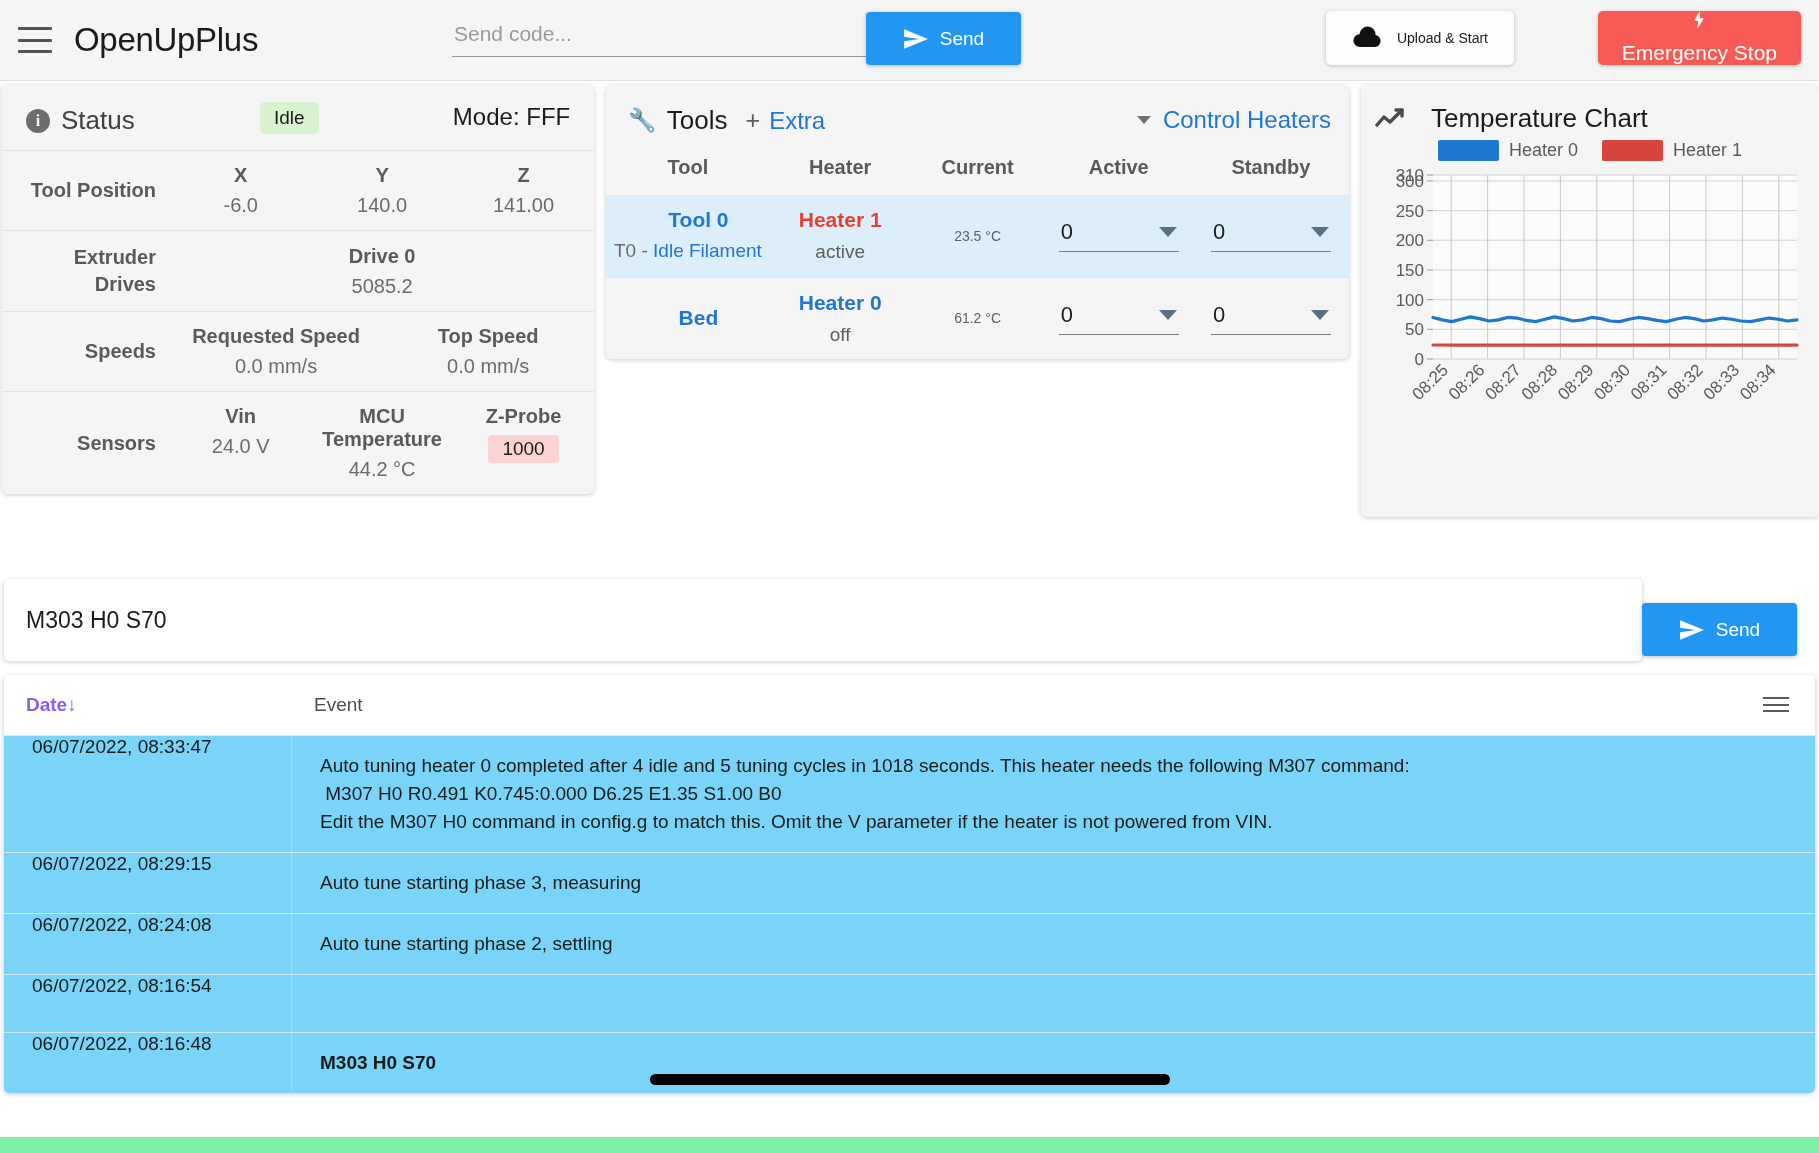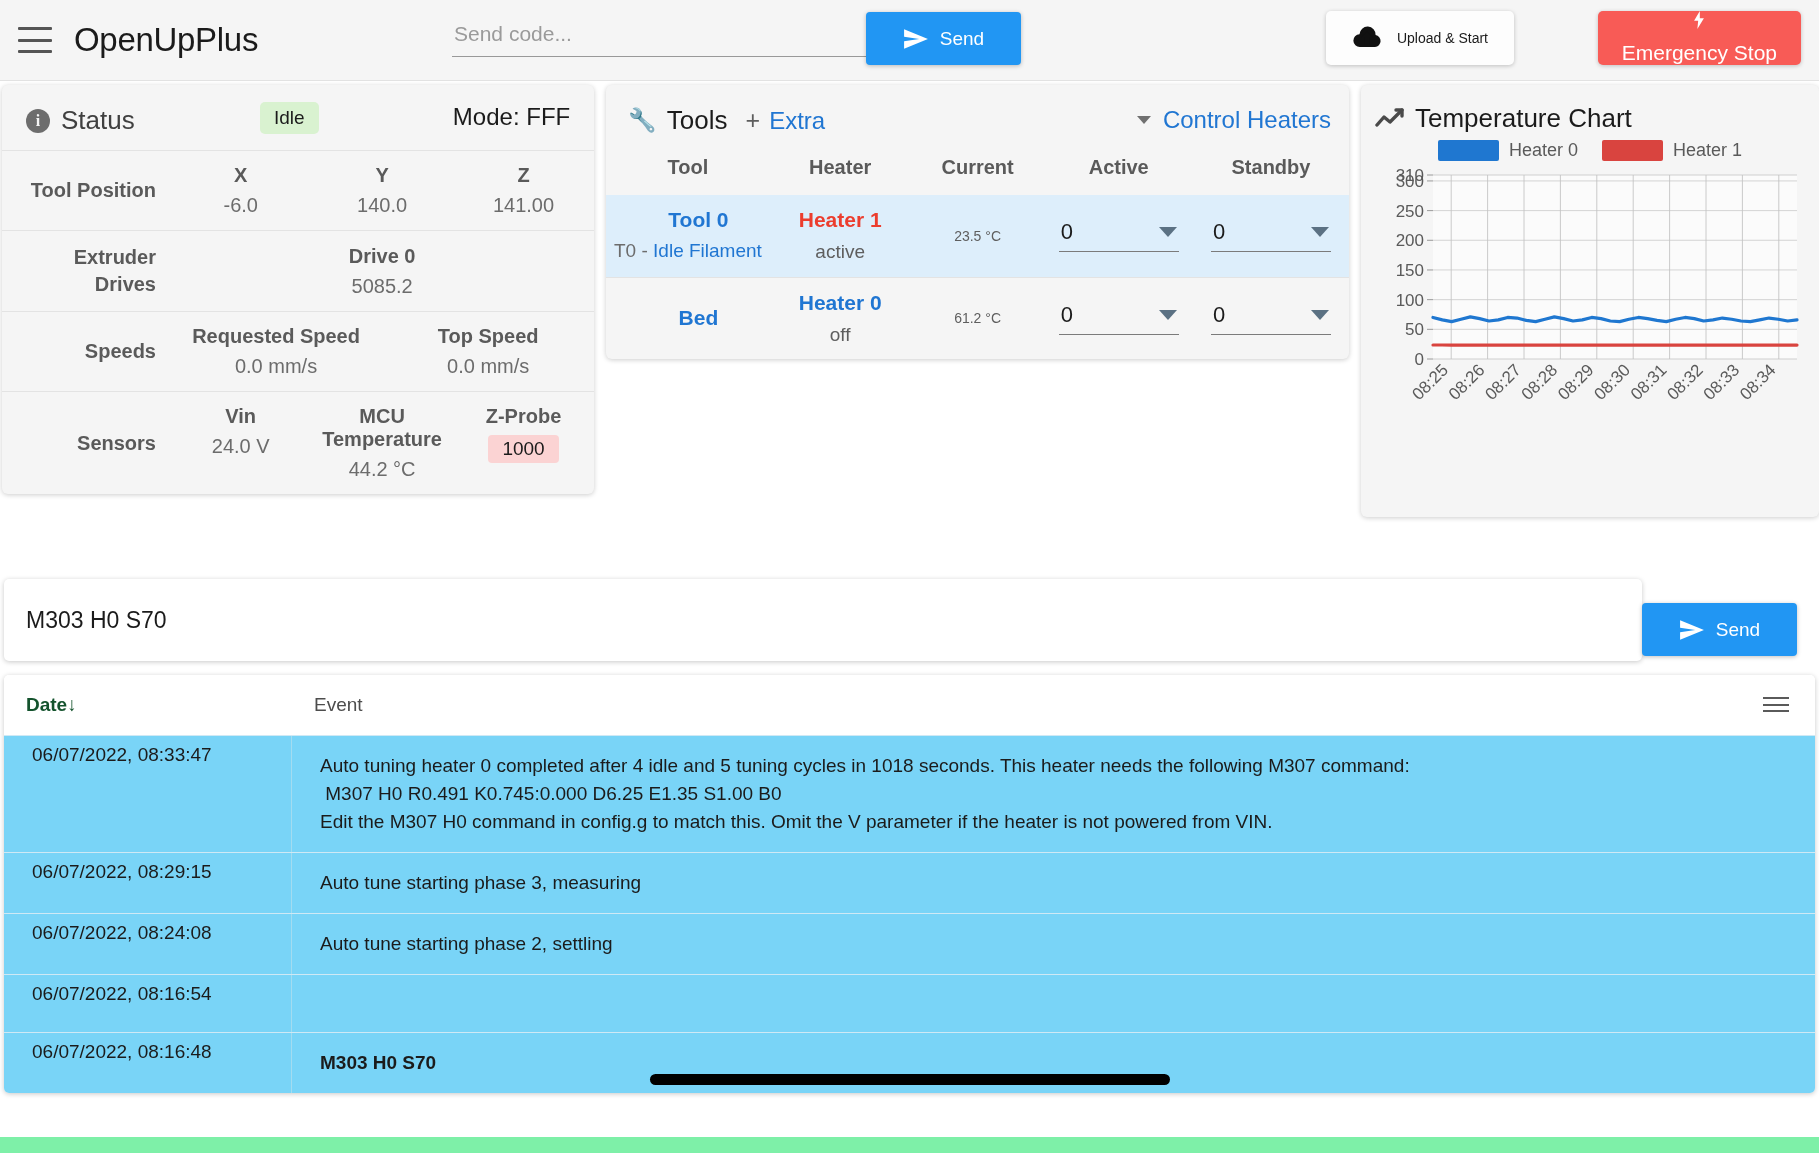--- a/index.html
+++ b/index.html
@@ -161,21 +161,21 @@
     padding: 0 2px 6px 2px;
   }
   .dd-val { font-size: 22px; color: #1b1b1b; }
   .caret-dn {
     width: 0; height: 0; border-left: 9px solid transparent;
     border-right: 9px solid transparent; border-top: 10px solid #5b7183;
   }
 
   
   .card-chart { width: 458px; height: 432px; padding: 18px 14px 10px 14px; position: relative; }
-  .chart-head { display: flex; align-items: center; gap: 10px; }
+  .chart-head { display: flex; align-items: center; gap: 26px; }
   .chart-title { font-size: 26px; color: #1b1b1b; }
   .legend { display: flex; justify-content: center; gap: 24px; margin: 6px 0 4px 0; }
   .legend-item { display: flex; align-items: center; gap: 10px; }
   .legend-swatch { width: 61px; height: 21px; border-radius: 2px; }
   .legend-label { font-size: 18px; color: #5a5a5a; }
   .plot-wrap { position: relative; height: 268px; }
   svg.plot { display: block; }
 
   
   .console-input-card {
@@ -202,36 +202,36 @@
   
   .log-card {
     margin: 14px 4px 0 4px; background: #fff;
     border-radius: 5px; box-shadow: 0 1px 5px rgba(0,0,0,.22);
     overflow: hidden; position: relative;
   }
   .log-head {
     display: flex; align-items: center; height: 60px;
     padding: 0 22px; background: #fff; position: relative;
   }
-  .log-head-date { width: 288px; font-size: 19px; font-weight: bold; color: #14532d; }
+  .log-head-date { width: 288px; font-size: 19px; font-weight: bold; color: #8b5cf6; }
   .log-head-event { font-size: 19px; color: #4d4d4d; }
   .log-menu-icon {
     position: absolute; right: 26px; top: 22px;
     width: 26px; height: 15px;
     display: flex; flex-direction: column; justify-content: space-between;
     cursor: pointer;
   }
   .log-menu-icon span { display: block; height: 2px; background: #5a5a5a; }
   .log-row {
     display: flex; background: #79d4f7;
     border-top: 1px solid #cfe9f5;
     min-height: 58px;
   }
   .log-date {
-    width: 288px; padding: 8px 0 16px 28px; font-size: 19px; color: #1b1b1b;
+    width: 288px; padding: 0 0 16px 28px; font-size: 19px; color: #1b1b1b;
     border-right: 1px solid #a3dcf0;
   }
   .log-event {
     flex: 1; padding: 16px 24px 16px 28px;
     font-size: 19px; color: #1b1b1b; line-height: 1.47;
     white-space: pre-wrap;
   }
   .log-event b { font-weight: bold; }
   .hscroll {
     position: absolute; bottom: 8px; left: 50%; transform: translateX(-50%);

